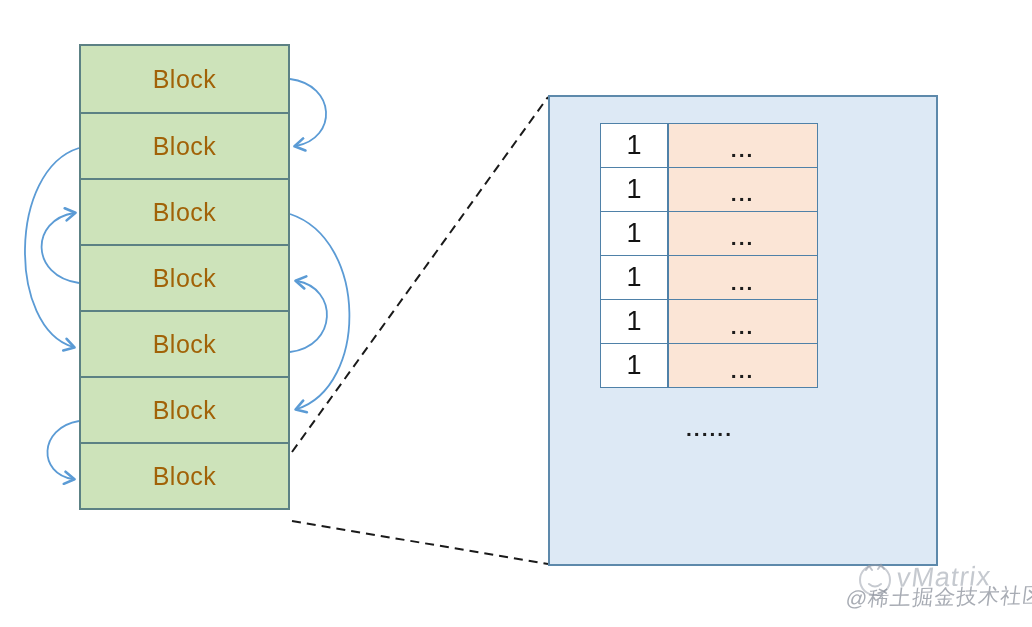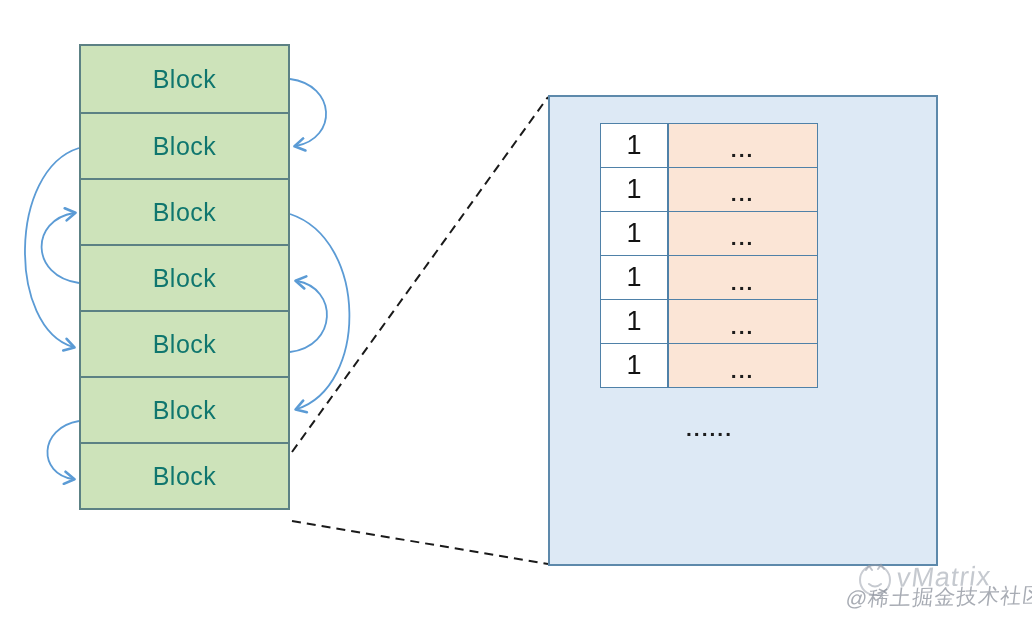--- a/index.html
+++ b/index.html
@@ -34,21 +34,21 @@
     display: flex;
     align-items: center;
     justify-content: center;
     background: #cde3ba;
     border-top: 2px solid #5c8184;
     box-sizing: border-box;
   }
   .block-row:first-child { border-top: none; height: 66px; }
   .block-label {
     font-size: 25px;
-    color: #0f766e;
+    color: #a16207;
     letter-spacing: 0.5px;
   }
 
   
   .detail-panel {
     position: absolute;
     left: 548px; top: 95px;
     width: 390px; height: 471px;
     background: #dde9f5;
     border: 2px solid #5d89ab;

